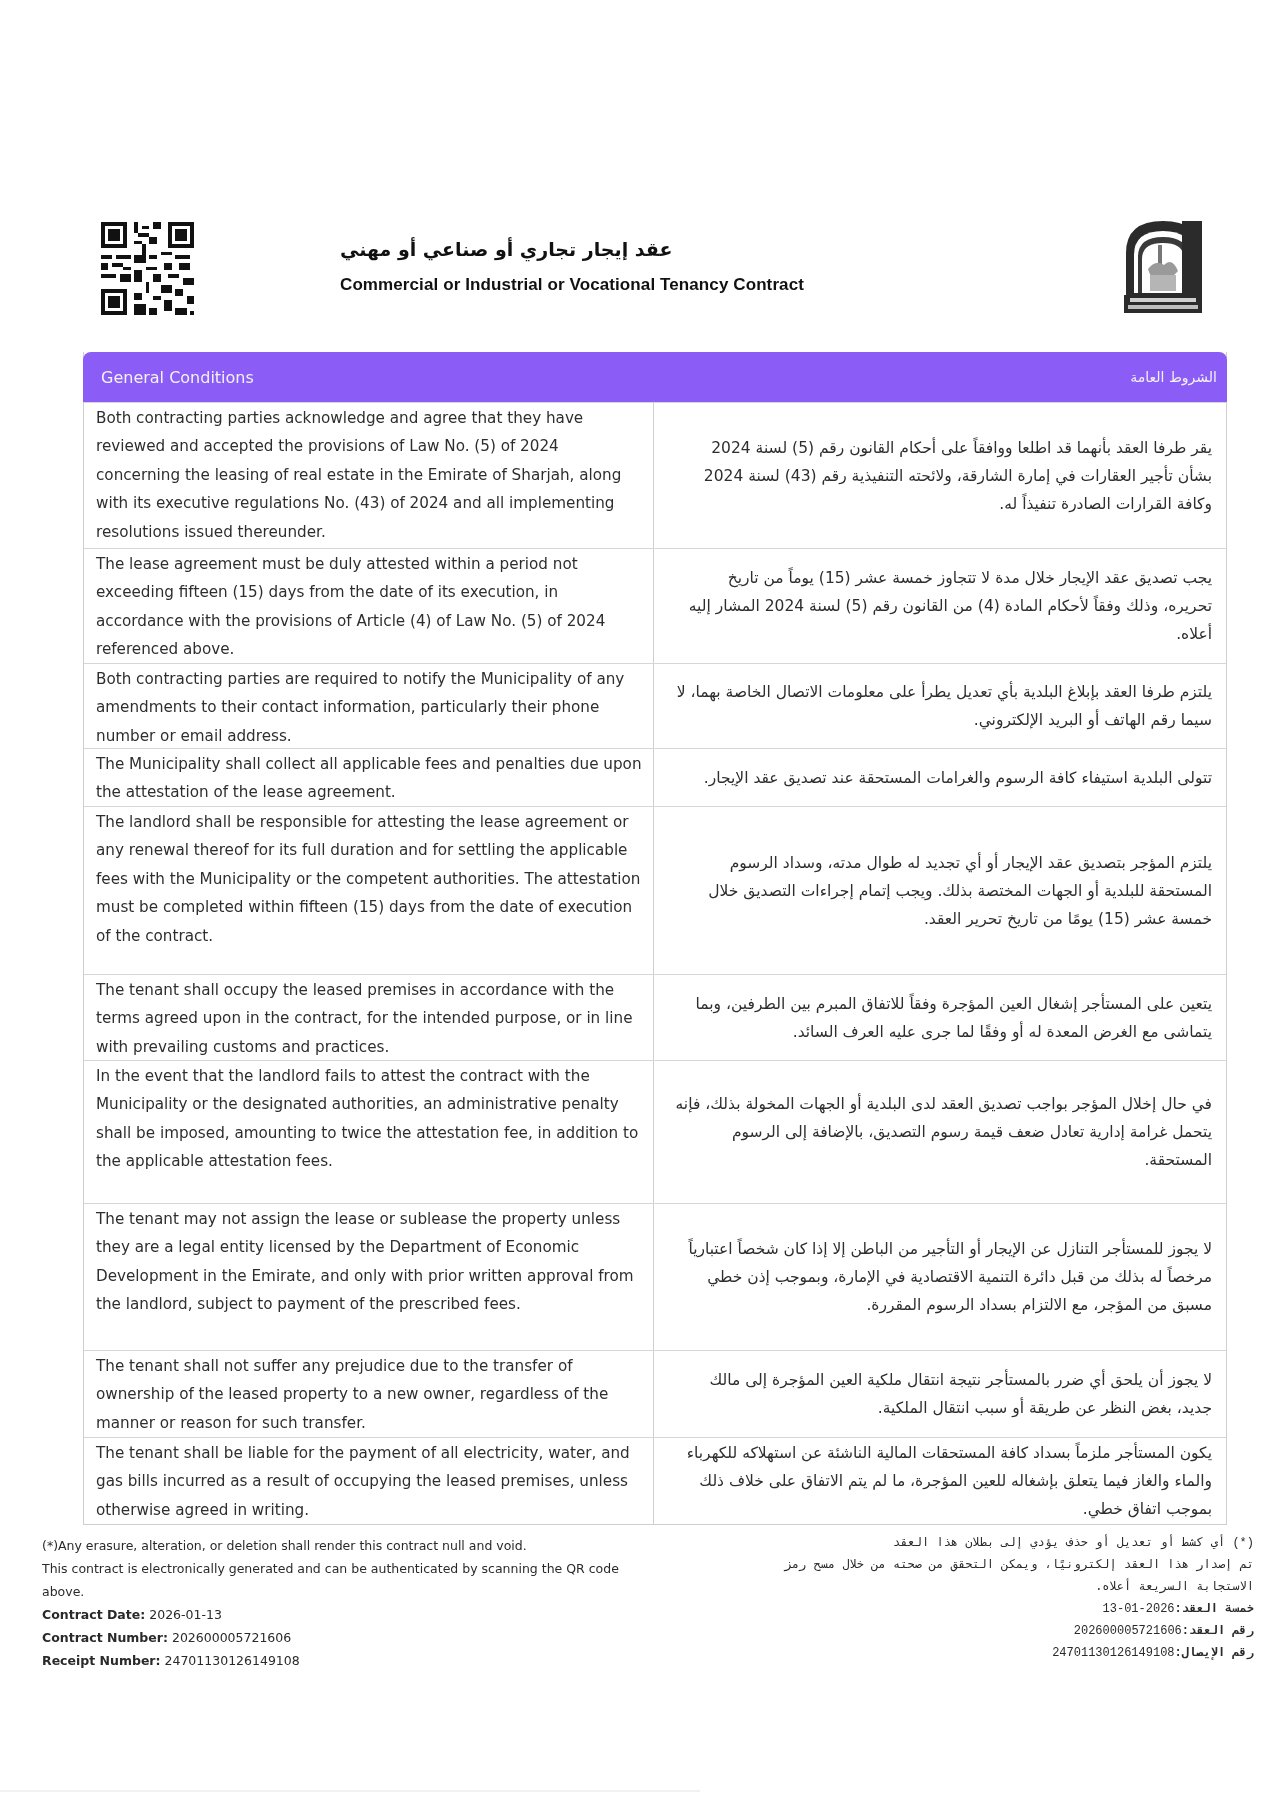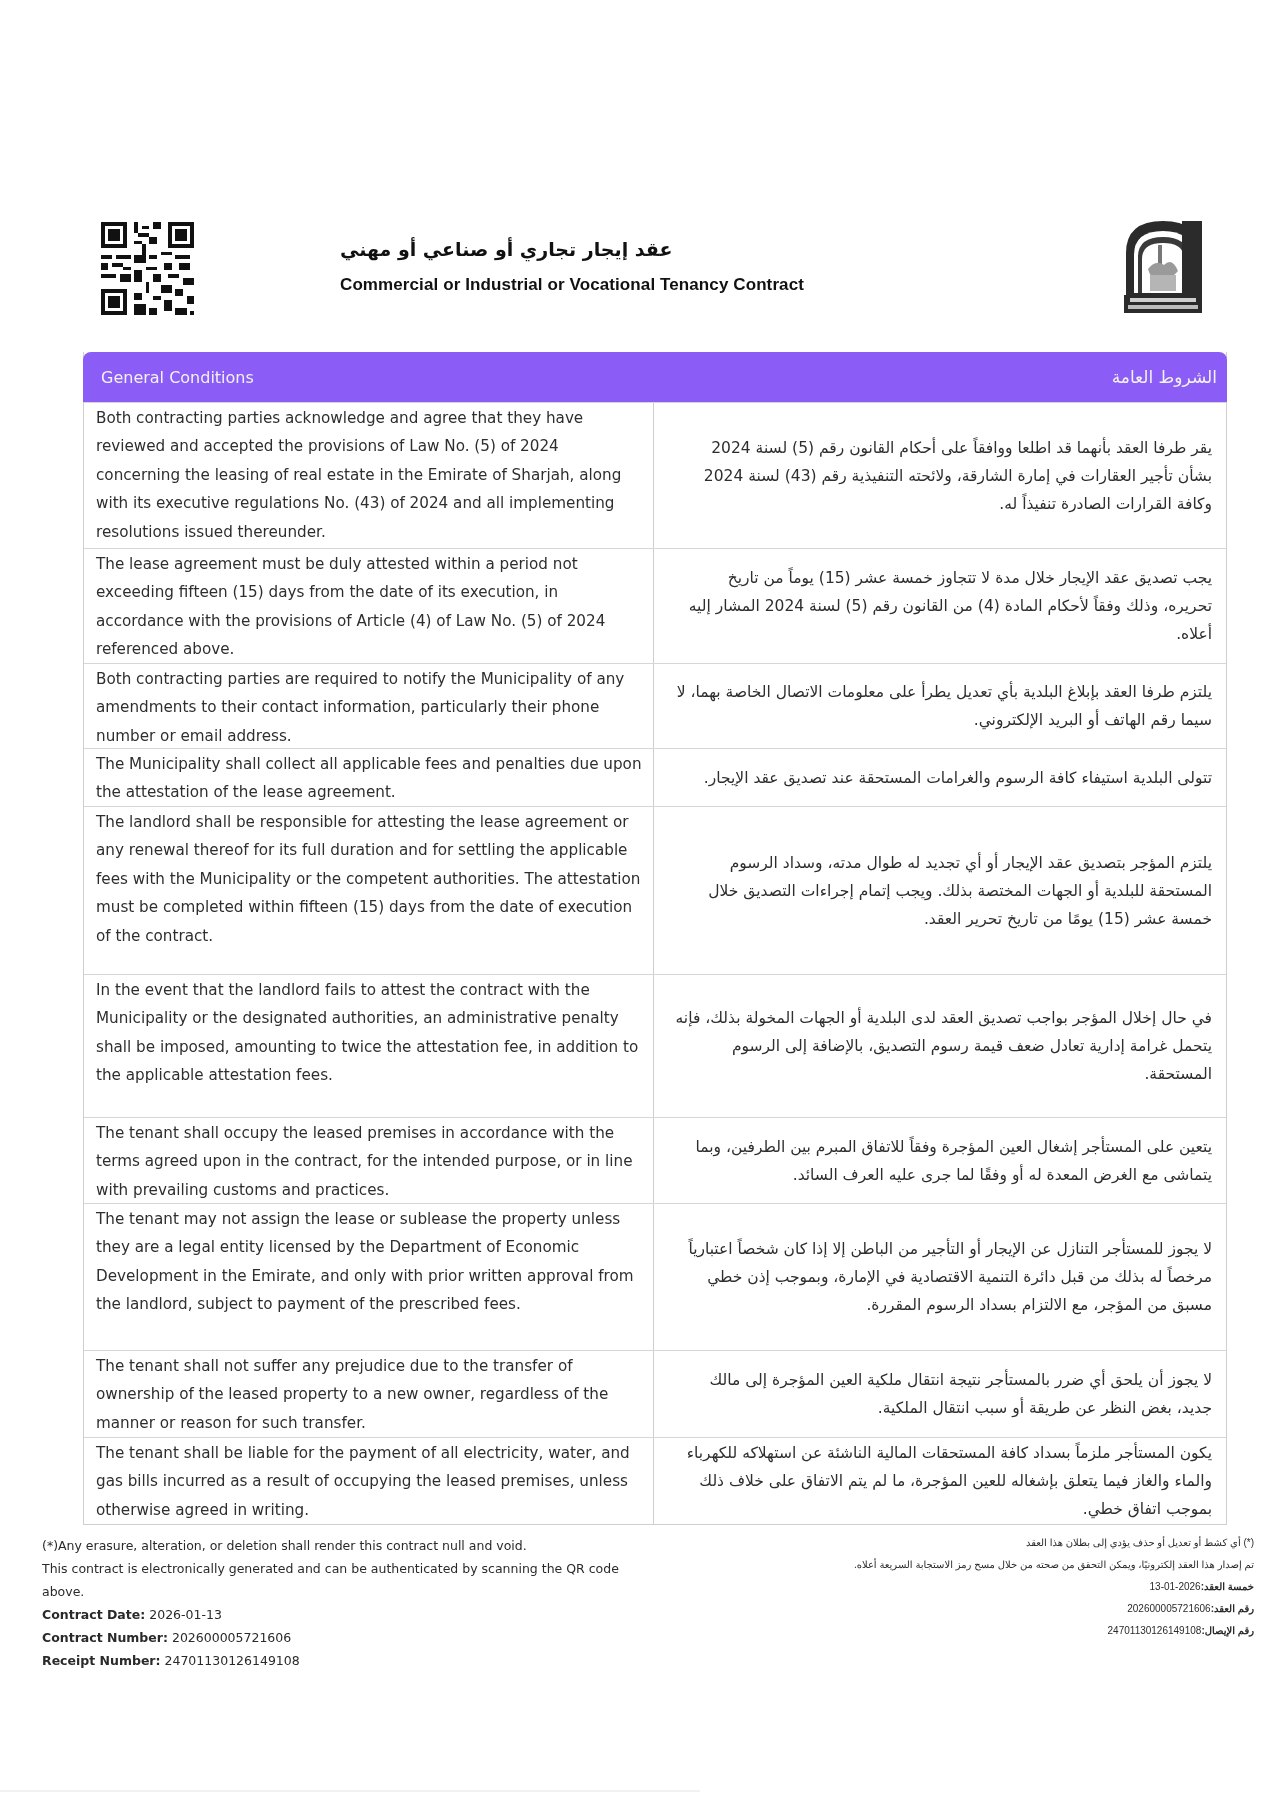--- a/index.html
+++ b/index.html
@@ -33,21 +33,21 @@
     .table {
       position: absolute; left: 83px; top: 352px; width: 1142px;
       border-left: 1px solid #cfcfcf; border-right: 1px solid #cfcfcf; border-bottom: 1px solid #cfcfcf;
     }
     .thead {
       height: 50px; background: #8b5cf6; border-radius: 8px 8px 0 0;
       display: flex; align-items: center; justify-content: space-between;
       padding: 0 10px 0 18px; color: #f2f2f2; margin: 0 -1px;
     }
     .thead .en { font-family: "DejaVu Sans", sans-serif; font-size: 16px; }
-    .thead .ar { font-family: "DejaVu Sans", sans-serif; font-size: 17px; direction: rtl; }
+    .thead .ar { font-family: "DejaVu Sans", sans-serif; font-size: 14px; direction: rtl; }
     .row {
       display: flex; border-top: 1px solid #d6d6d6;
     }
     .row:first-of-type { border-top: none; }
     .cell-en {
       width: 570px; box-sizing: border-box; padding: 1px 6px 0 12px;
       border-right: 1px solid #cfcfcf;
       font-family: "DejaVu Sans", sans-serif; font-size: 15.2px; line-height: 28.4px; color: #2e2e2e;
     }
     .cell-ar {
@@ -58,21 +58,21 @@
     }
     .cell-ar span { display: block; width: 100%; }
     .footer-en {
       position: absolute; left: 42px; top: 1534px; width: 600px;
       font-family: "DejaVu Sans", sans-serif; font-size: 12.5px; line-height: 23px; color: #2a2a2a;
     }
     .footer-en b, .footer-ar b { font-weight: bold; }
     .footer-ar {
       position: absolute; right: 18px; top: 1532px; width: 520px;
       direction: rtl; text-align: right;
-      font-family: Liberation Sans, sans-serif; font-size: 10px; line-height: 22px; color: #2a2a2a;
+      font-family: Liberation Mono, monospace; font-size: 12px; line-height: 22px; color: #2a2a2a;
     }
     .bottom-line {
       position: absolute; left: 0; top: 1790px; width: 700px; height: 2px; background: #f1f1f1;
     }
   </style>
 </head>
 <body>
 
 <div class="qr">
   <svg width="95" height="93" viewBox="0 0 25 25" shape-rendering="crispEdges">
@@ -178,30 +178,30 @@
     <div class="cell-ar">
         <span>تتولى البلدية استيفاء كافة الرسوم والغرامات المستحقة عند تصديق عقد الإيجار.</span>
       </div>
   </div>
   <div class="row" style="height:167px;">
     <div class="cell-en">The landlord shall be responsible for attesting the lease agreement or any renewal thereof for its full duration and for settling the applicable fees with the Municipality or the competent authorities. The attestation must be completed within fifteen (15) days from the date of execution of the contract.</div>
     <div class="cell-ar">
         <span>يلتزم المؤجر بتصديق عقد الإيجار أو أي تجديد له طوال مدته، وسداد الرسوم المستحقة للبلدية أو الجهات المختصة بذلك. ويجب إتمام إجراءات التصديق خلال خمسة عشر (15) يومًا من تاريخ تحرير العقد.</span>
       </div>
   </div>
+  <div class="row" style="height:85px;">
+    <div class="cell-en">The tenant shall occupy the leased premises in accordance with the terms agreed upon in the contract, for the intended purpose, or in line with prevailing customs and practices.</div>
+    <div class="cell-ar">
+        <span>يتعين على المستأجر إشغال العين المؤجرة وفقاً للاتفاق المبرم بين الطرفين، وبما يتماشى مع الغرض المعدة له أو وفقًا لما جرى عليه العرف السائد.</span>
+      </div>
+  </div>
   <div class="row" style="height:142px;">
     <div class="cell-en">In the event that the landlord fails to attest the contract with the Municipality or the designated authorities, an administrative penalty shall be imposed, amounting to twice the attestation fee, in addition to the applicable attestation fees.</div>
     <div class="cell-ar">
         <span>في حال إخلال المؤجر بواجب تصديق العقد لدى البلدية أو الجهات المخولة بذلك، فإنه يتحمل غرامة إدارية تعادل ضعف قيمة رسوم التصديق، بالإضافة إلى الرسوم المستحقة.</span>
-      </div>
-  </div>
-  <div class="row" style="height:85px;">
-    <div class="cell-en">The tenant shall occupy the leased premises in accordance with the terms agreed upon in the contract, for the intended purpose, or in line with prevailing customs and practices.</div>
-    <div class="cell-ar">
-        <span>يتعين على المستأجر إشغال العين المؤجرة وفقاً للاتفاق المبرم بين الطرفين، وبما يتماشى مع الغرض المعدة له أو وفقًا لما جرى عليه العرف السائد.</span>
       </div>
   </div>
   <div class="row" style="height:146px;">
     <div class="cell-en">The tenant may not assign the lease or sublease the property unless they are a legal entity licensed by the Department of Economic Development in the Emirate, and only with prior written approval from the landlord, subject to payment of the prescribed fees.</div>
     <div class="cell-ar">
         <span>لا يجوز للمستأجر التنازل عن الإيجار أو التأجير من الباطن إلا إذا كان شخصاً اعتبارياً مرخصاً له بذلك من قبل دائرة التنمية الاقتصادية في الإمارة، وبموجب إذن خطي مسبق من المؤجر، مع الالتزام بسداد الرسوم المقررة.</span>
       </div>
   </div>
   <div class="row" style="height:86px;">
     <div class="cell-en">The tenant shall not suffer any prejudice due to the transfer of ownership of the leased property to a new owner, regardless of the manner or reason for such transfer.</div>

